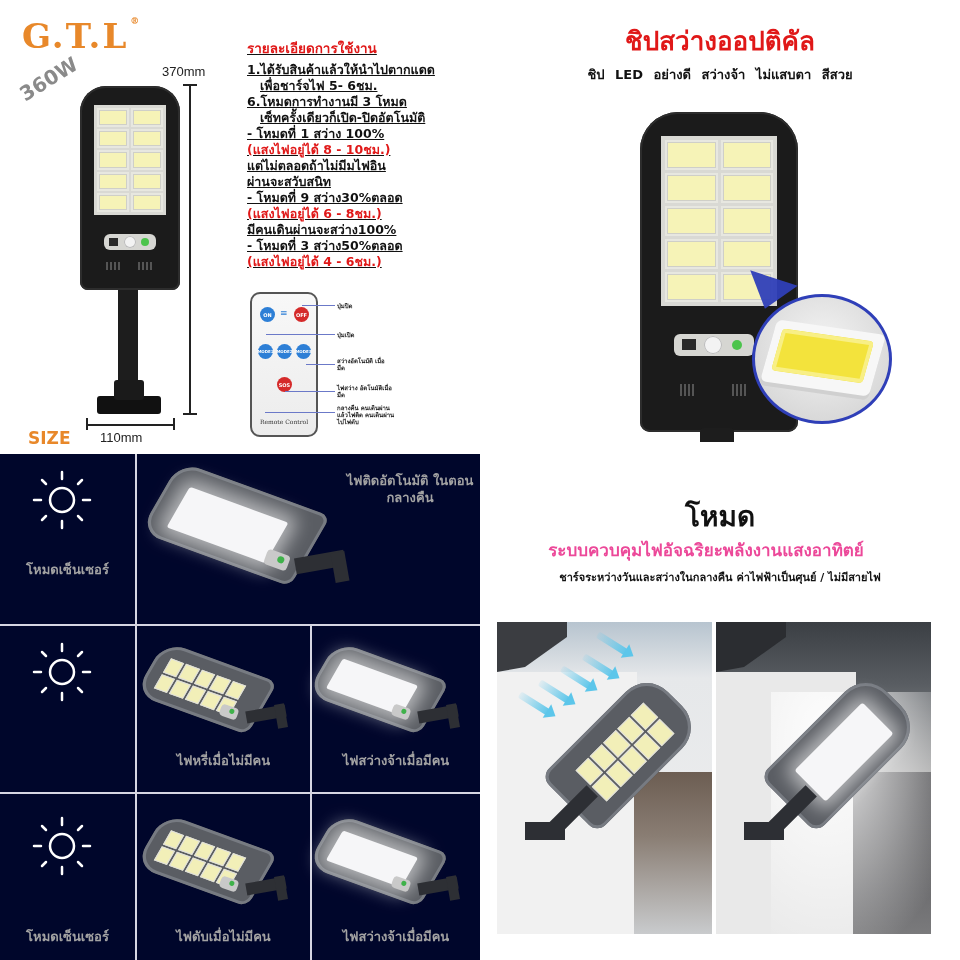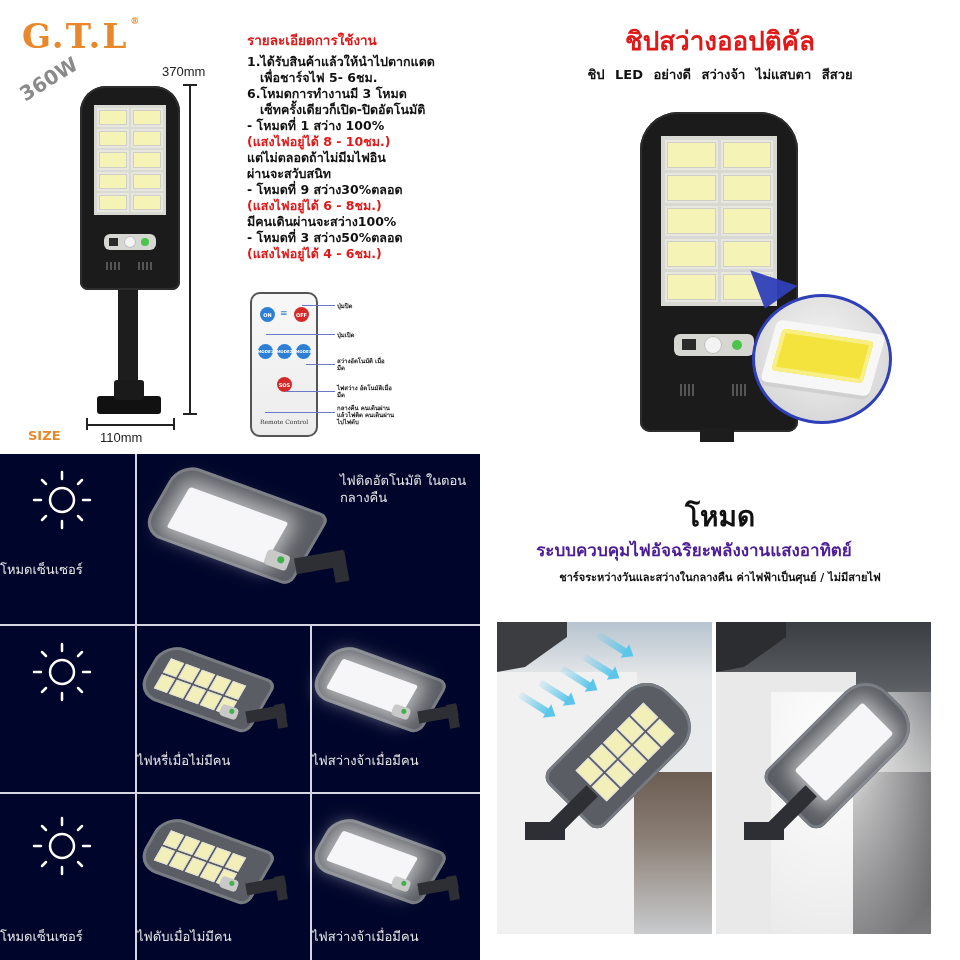--- a/index.html
+++ b/index.html
@@ -12,38 +12,38 @@
   .brand sup { font-size: 9px; vertical-align: top; margin-left: 2px; }
   .watt { left: 28px; top: 82px; font-weight: bold; font-size: 20px; color: #8a8a8a; transform: rotate(-32deg); transform-origin: left bottom; }
   .dim-h-label { left: 162px; top: 64px; font-size: 13px; color: #222; font-family: "Liberation Sans", sans-serif; }
   .dim-v-line { left: 189px; top: 84px; width: 1.5px; height: 330px; background: #222; }
   .dim-v-cap-top { left: 183px; top: 84px; width: 14px; height: 1.5px; background: #222; }
   .dim-v-cap-bot { left: 183px; top: 413px; width: 14px; height: 1.5px; background: #222; }
   .dim-w-line { left: 86px; top: 424px; width: 88px; height: 1.5px; background: #222; }
   .dim-w-cap-l { left: 86px; top: 418px; width: 1.5px; height: 12px; background: #222; }
   .dim-w-cap-r { left: 173px; top: 418px; width: 1.5px; height: 12px; background: #222; }
   .dim-w-label { left: 100px; top: 430px; font-size: 13px; color: #222; font-family: "Liberation Sans", sans-serif; }
-  .size-label { left: 28px; top: 428px; font-weight: bold; font-size: 13px; color: #e8882a; }
+  .size-label { left: 28px; top: 428px; font-weight: bold; font-size: 17px; color: #e8882a; }
 
   
   .lamp { position: absolute; background: #1b1b1b; border-radius: 26px 26px 8px 8px; box-shadow: inset 0 0 0 2px #2d2d2d; }
   .lamp .panel { position: absolute; background: #d9d9d4; display: grid; grid-template-columns: 1fr 1fr; gap: 2px; padding: 3px; }
   .lamp .cell { background: #f6f3b7; border: 2px solid #e7e7e0; box-shadow: inset 0 0 0 1px #cfcfc8; }
   .lamp .sensor { position: absolute; background: #d6d6d2; border-radius: 6px; }
   .lamp .pir { position: absolute; background: #f3f3f3; border-radius: 50%; box-shadow: inset 0 0 0 1px #bbb; }
   .lamp .led { position: absolute; background: #4cc44c; border-radius: 50%; }
   .lamp .solar { position: absolute; background: #2a2a2a; }
   .lamp .vent { position: absolute; display: flex; gap: 2px; }
   .lamp .vent i { display: block; width: 2px; background: #555; }
 
   .pole { position: absolute; background: #1d1d1d; }
   .base { position: absolute; background: #111; border-radius: 3px; }
 
   
-  .instr { left: 247px; top: 32px; width: 230px; font-weight: bold; font-size: 12.5px; line-height: 16px; color: #111; }
+  .instr { left: 247px; top: 40px; width: 230px; font-weight: bold; font-size: 12.5px; line-height: 16px; color: #111; text-decoration: underline; }
   .instr .title { color: #e01818; font-size: 13.5px; margin-bottom: 6px; }
   .instr .red { color: #e01818; }
   .instr .indent { padding-left: 13px; }
 
   
   .remote { left: 250px; top: 292px; width: 68px; height: 145px; background: linear-gradient(#f8f8f8, #ececec); border: 2px solid #555; border-radius: 10px; }
   .rbtn { position: absolute; width: 15px; height: 15px; border-radius: 50%; color: #fff; font-size: 5px; font-weight: bold; display: flex; align-items: center; justify-content: center; }
   .rbtn.blue { background: #2d7fd6; }
   .rbtn.red { background: #d52a2a; }
   .remote-label { position: absolute; left: 0; right: 0; bottom: 10px; text-align: center; font-family: "DejaVu Serif", serif; font-size: 6px; color: #333; }
@@ -56,35 +56,35 @@
   .chip-sub { left: 480px; width: 480px; top: 64px; text-align: center; font-weight: bold; font-size: 13px; color: #111; word-spacing: 6px; }
   .zoom-circle { left: 752px; top: 294px; width: 140px; height: 130px; border-radius: 50%; background: radial-gradient(circle at 50% 40%, #f4f4f4, #cfcfcf); border: 3px solid #2f3fb8; overflow: hidden; }
   .zoom-chip { position: absolute; left: 12px; top: 30px; width: 112px; height: 62px; background: #f7f7f7; border-radius: 6px; transform: skewX(-8deg) rotate(8deg); box-shadow: 0 4px 0 #d0d0d0; }
   .zoom-chip i { position: absolute; left: 8px; top: 8px; right: 10px; bottom: 12px; background: #f3e33c; border-radius: 4px; box-shadow: inset 0 0 0 4px #f8ef86; }
   .zoom-pointer { left: 742px; top: 276px; width: 0; height: 0; border-left: 10px solid transparent; border-right: 30px solid transparent; border-top: 0; border-bottom: 40px solid #2f3fb8; transform: rotate(-35deg); transform-origin: left top; opacity: 0.95; }
 
   
   .grid { left: 0; top: 454px; width: 480px; height: 506px; background: #00062b; }
   .gline { position: absolute; background: #d6d6e2; }
   .sun { position: absolute; width: 60px; height: 60px; }
-  .gtext { position: absolute; color: #e5e5e5; font-weight: normal; font-size: 13px; line-height: 17px; text-align: left; }
+  .gtext { position: absolute; color: #a3a3a3; font-weight: bold; font-size: 13px; line-height: 17px; text-align: center; }
 
   
   .tlamp { position: absolute; transform-origin: center; }
   .tlamp .body { position: absolute; background: #5a5d63; border-radius: 22px 10px 10px 22px; box-shadow: inset 0 0 0 3px #777b82; }
   .tlamp .glow { position: absolute; background: #f6f6f8; box-shadow: 0 0 18px 8px rgba(255,255,255,0.55); border-radius: 3px; }
   .tlamp .cells { position: absolute; display: grid; gap: 2px; }
   .tlamp .cells i { display: block; background: #f2efb8; border: 1px solid #dedede; }
   .tlamp .arm { position: absolute; background: #2d2f34; }
   .tlamp .sbox { position: absolute; background: #c9c9c9; border-radius: 4px; }
   .tlamp .sbox b { position: absolute; width: 7px; height: 7px; background: #3fb24a; border-radius: 50%; }
 
   
   .mode-title { left: 480px; width: 480px; top: 494px; text-align: center; font-weight: bold; font-size: 28px; color: #111; }
-  .mode-sub { left: 488px; width: 412px; top: 536px; text-align: center; font-weight: bold; font-size: 17px; color: #4c1d95; }
+  .mode-sub { left: 500px; width: 412px; top: 536px; text-align: center; font-weight: bold; font-size: 17px; color: #ec4899; }
   .mode-sub2 { left: 480px; width: 480px; top: 568px; text-align: center; font-weight: bold; font-size: 11px; color: #111; }
   .scene { position: absolute; overflow: hidden; }
   .scene.day { left: 497px; top: 622px; width: 215px; height: 312px; background: linear-gradient(180deg, #b7c4cf 0%, #e6e8ea 18%, #efefef 100%); }
   .scene.night { left: 716px; top: 622px; width: 215px; height: 312px; background: linear-gradient(180deg, #3b3f44 0%, #595d62 20%, #a7a7a7 50%, #8f9093 100%); }
   .street { position: absolute; right: 0; top: 150px; width: 78px; bottom: 0; background: linear-gradient(180deg, #6c5d52 0%, #8a7e74 40%, #c9cbcd 100%); }
   .roof { position: absolute; left: 0; top: 0; width: 70px; height: 50px; background: #3b3d41; clip-path: polygon(0 0, 100% 0, 100% 30%, 40% 90%, 0 100%); }
   .wall { position: absolute; left: 0; top: 50px; width: 140px; bottom: 0; background: #f1f1f1; }
   .arrow { position: absolute; width: 34px; height: 7px; background: linear-gradient(90deg, rgba(100,200,240,0.1), #5cc6ea); transform: rotate(32deg); border-radius: 2px; }
   .arrow::after { content: ""; position: absolute; right: -8px; top: -5px; border-left: 10px solid #5cc6ea; border-top: 8px solid transparent; border-bottom: 8px solid transparent; }
   .beam { position: absolute; right: -30px; top: 70px; width: 190px; height: 260px; background: radial-gradient(ellipse at 30% 20%, rgba(255,255,255,0.95), rgba(255,255,255,0.4) 45%, rgba(255,255,255,0) 75%); }

